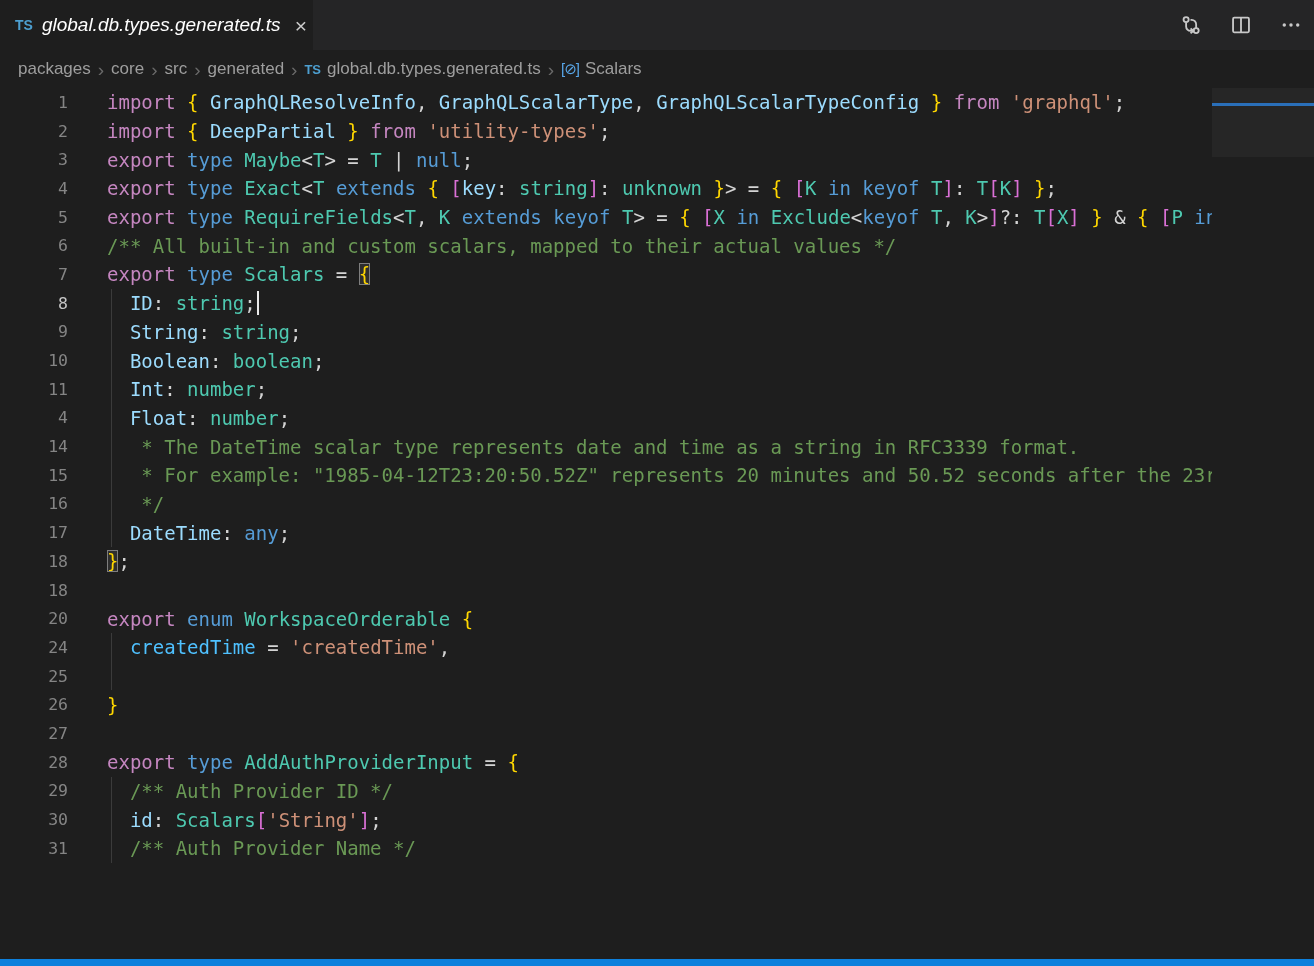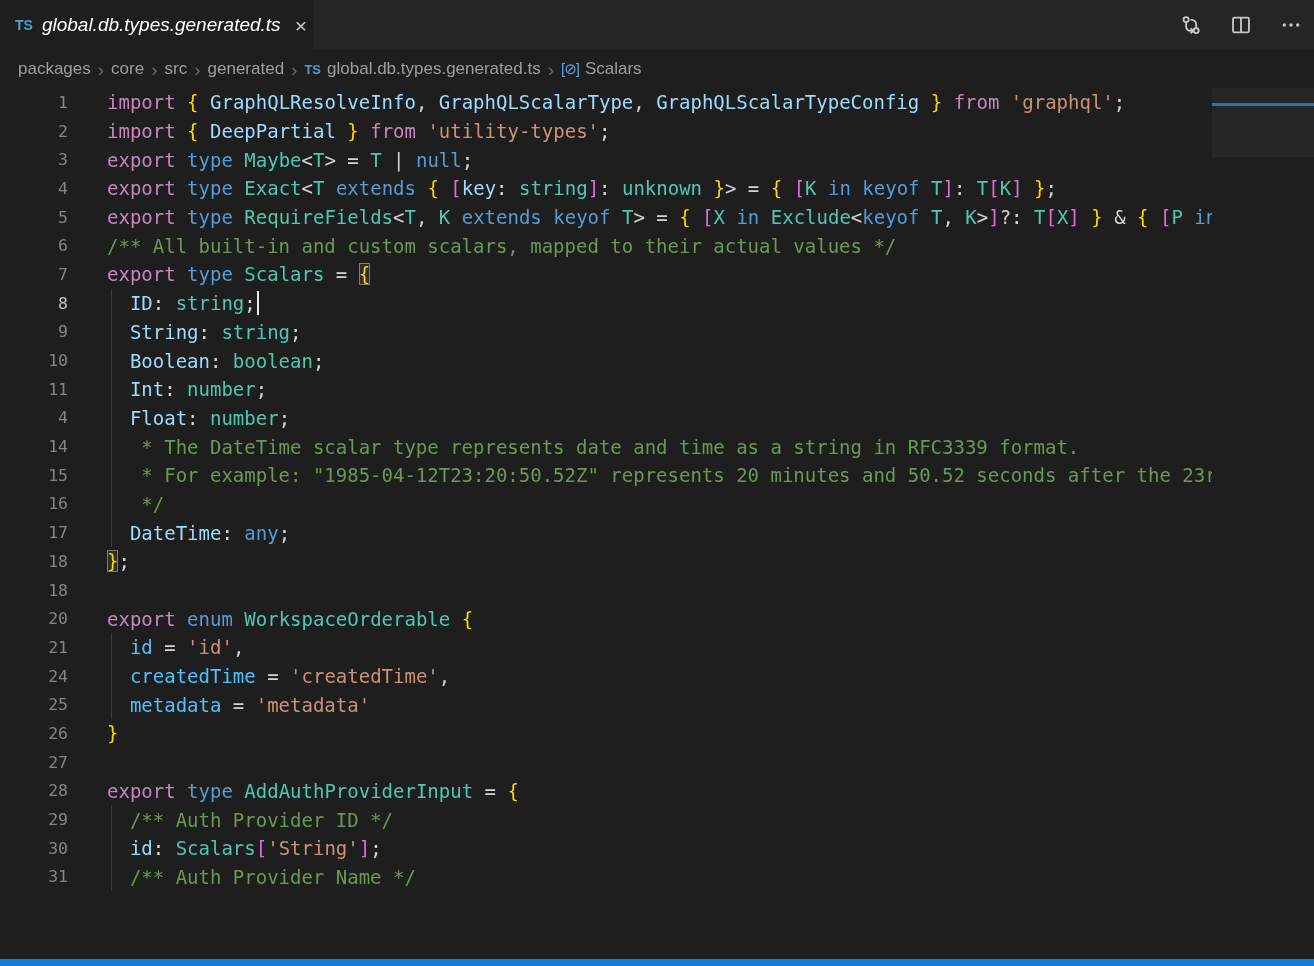--- a/index.html
+++ b/index.html
@@ -176,33 +176,27 @@
     </div>
     <div class="line">
       <div class="ln">18</div>
       <div class="lc"></div>
     </div>
     <div class="line">
       <div class="ln">20</div>
       <div class="lc"><span class="k">export</span><span class="p"> </span><span class="d">enum</span><span class="p"> </span><span class="t">WorkspaceOrderable</span><span class="p"> </span><span class="g">{</span></div>
     </div>
     <div class="line">
-      <div class="ln">21</div>
-      <div class="guide"></div>
-      <div class="lc"><span class="p">  </span><span class="e">id</span><span class="p"> = </span><span class="s">'id'</span><span class="p">,</span></div>
-    </div>
-    <div class="line">
       <div class="ln">24</div>
       <div class="guide"></div>
       <div class="lc"><span class="p">  </span><span class="e">createdTime</span><span class="p"> = </span><span class="s">'createdTime'</span><span class="p">,</span></div>
     </div>
     <div class="line">
       <div class="ln">25</div>
       <div class="guide"></div>
-      <div class="lc"><span class="p">  </span><span class="e">metadata</span><span class="p"> = </span><span class="s">'metadata'</span></div>
     </div>
     <div class="line">
       <div class="ln">26</div>
       <div class="lc"><span class="g">}</span></div>
     </div>
     <div class="line">
       <div class="ln">27</div>
       <div class="lc"></div>
     </div>
     <div class="line">

